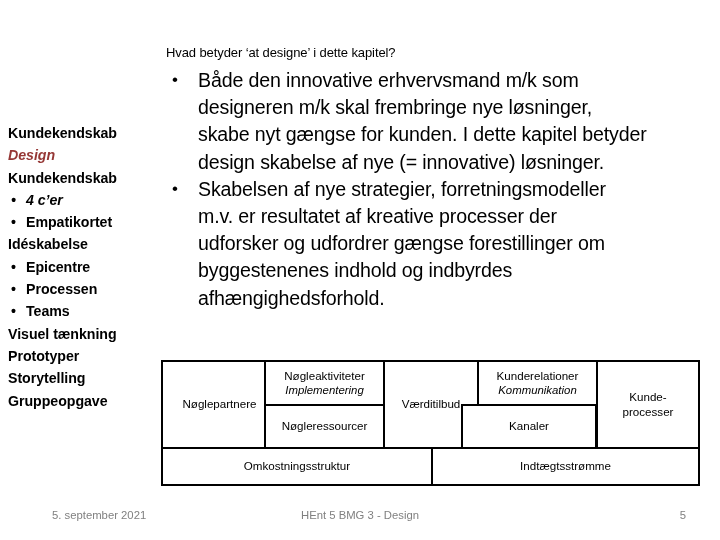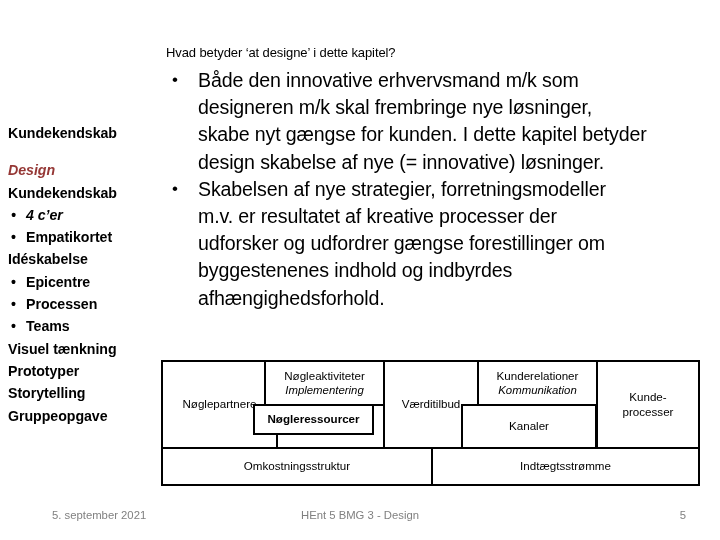--- a/index.html
+++ b/index.html
@@ -30,21 +30,20 @@
     white-space: nowrap;
     letter-spacing: -0.05px;
     font-weight: 600;
   }
   .side-line.is-italic {
     font-style: italic;
     font-weight: 600;
   }
   .side-line.is-red {
     color: #953735;
-    margin-top: 15px;
   }
   .side-line.is-bullet {
     padding-left: 18px;
     position: relative;
     font-weight: 600;
   }
   .side-line.is-bullet > .bdot {
     position: absolute;
     left: 3px;
     top: 0;
@@ -197,21 +196,21 @@
     <span class="plain">Nøglepartnere</span>
   </div>
 
   <div class="bmc-cell" style="left:103px; top:0px; width:121px; height:46px;">
     <span class="stack">
       <span class="plain">Nøgleaktiviteter</span>
       <span class="sub-italic">Implementering</span>
     </span>
   </div>
 
-  <div class="bmc-cell" style="left:92px; top:44px; width:121px; height:31px;font-weight:bold;">
+  <div class="bmc-cell" style="left:103px; top:44px; width:121px; height:45px;">
     <span class="plain">Nøgleressourcer</span>
   </div>
 
   <div class="bmc-cell" style="left:222px; top:0px; width:96px; height:89px;">
     <span class="plain">Værditilbud</span>
   </div>
 
   <div class="bmc-cell" style="left:316px; top:0px; width:121px; height:46px;">
     <span class="stack">
       <span class="plain">Kunderelationer</span>

